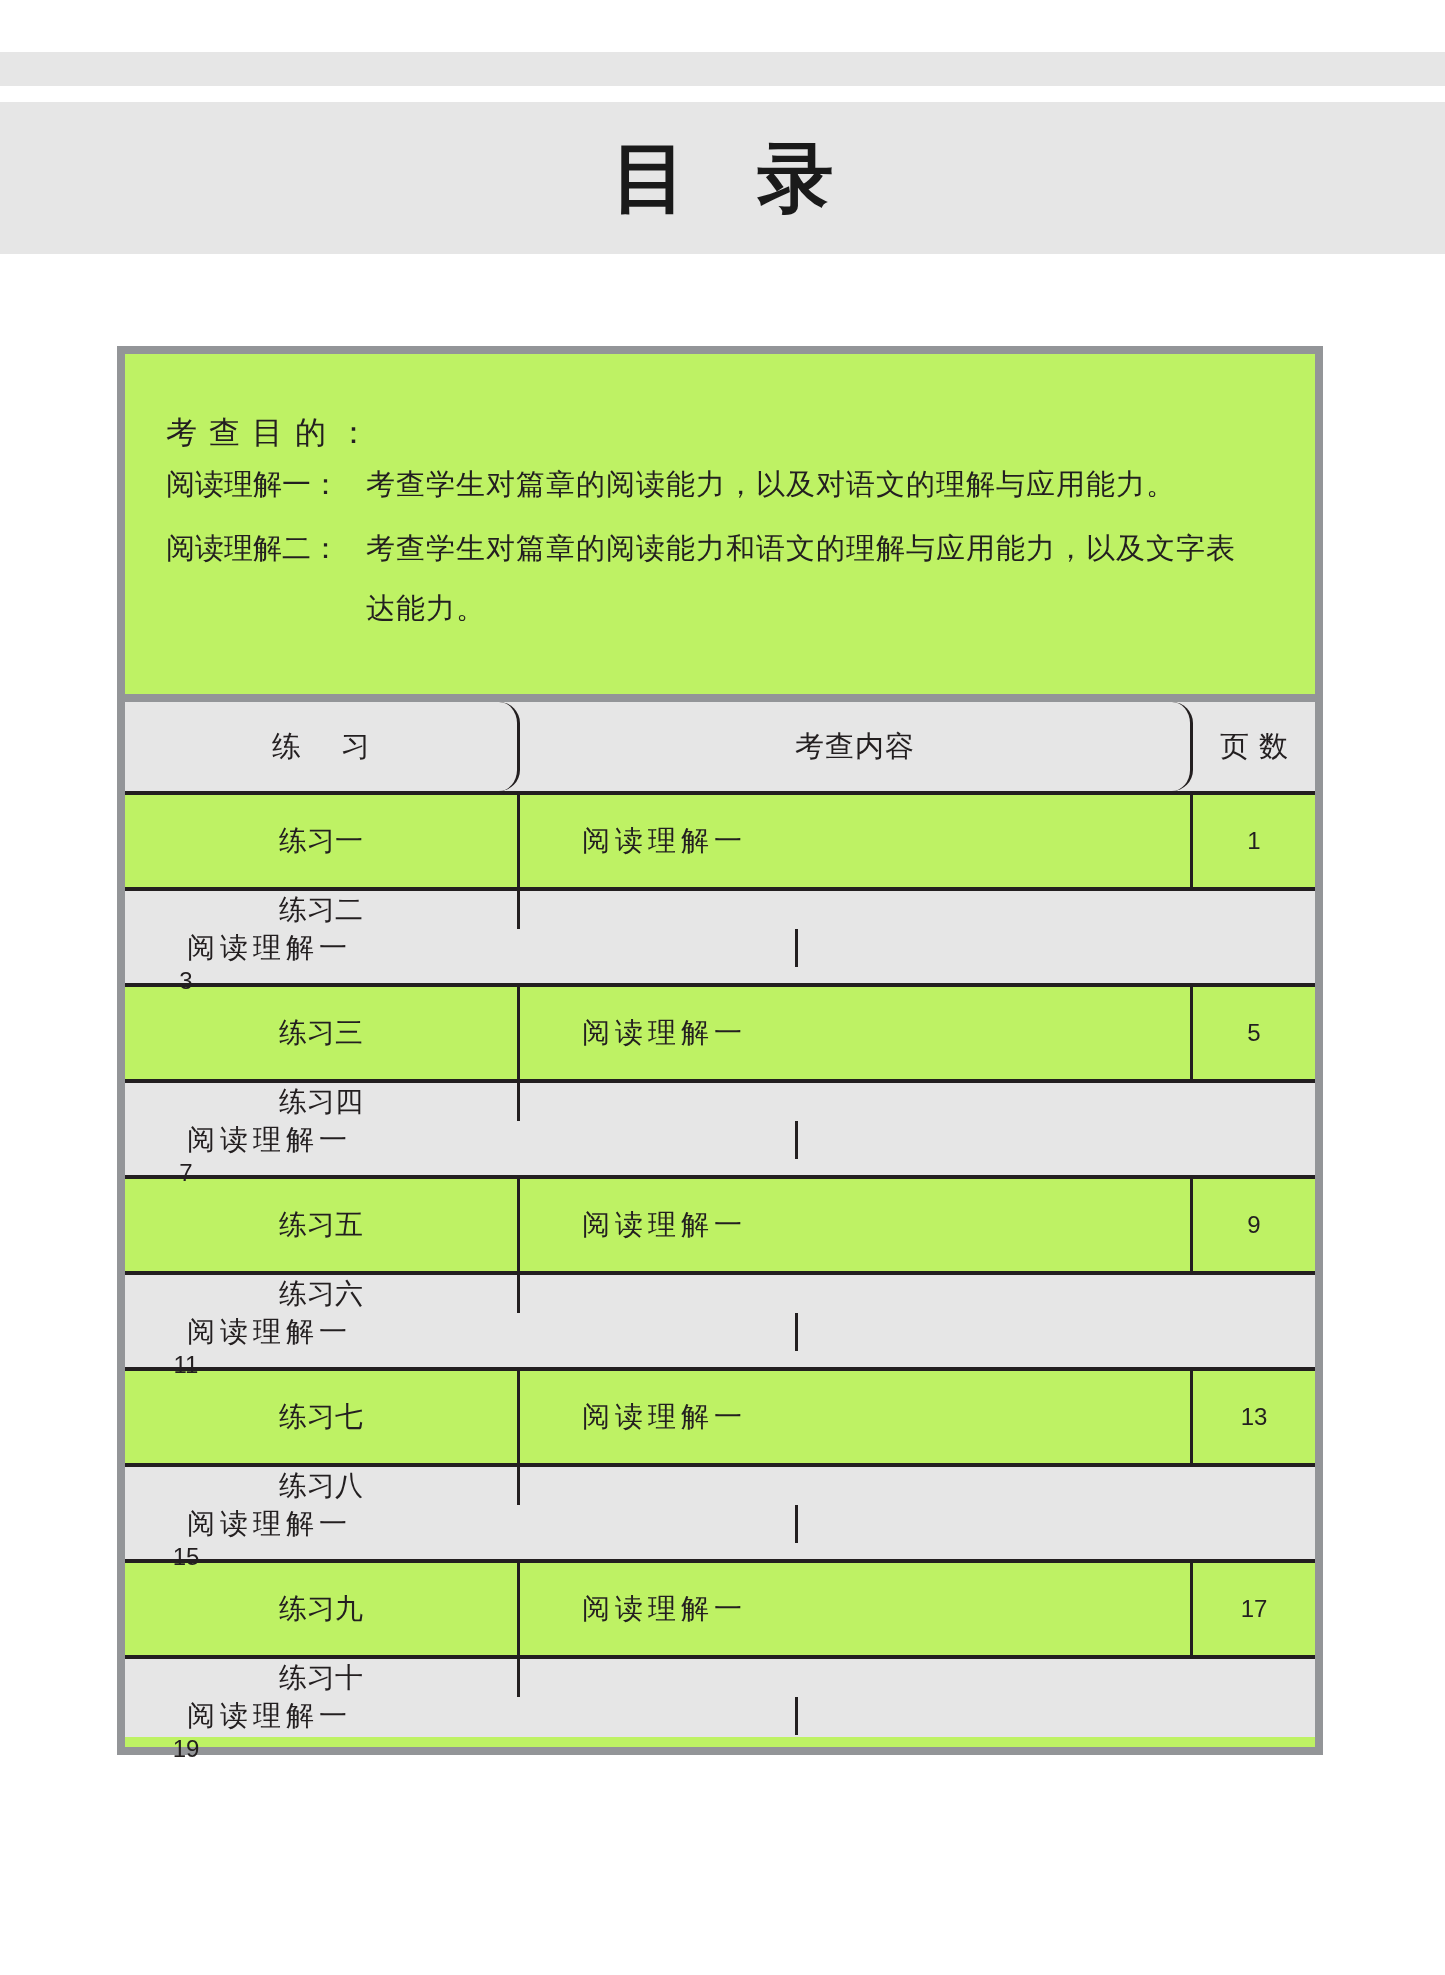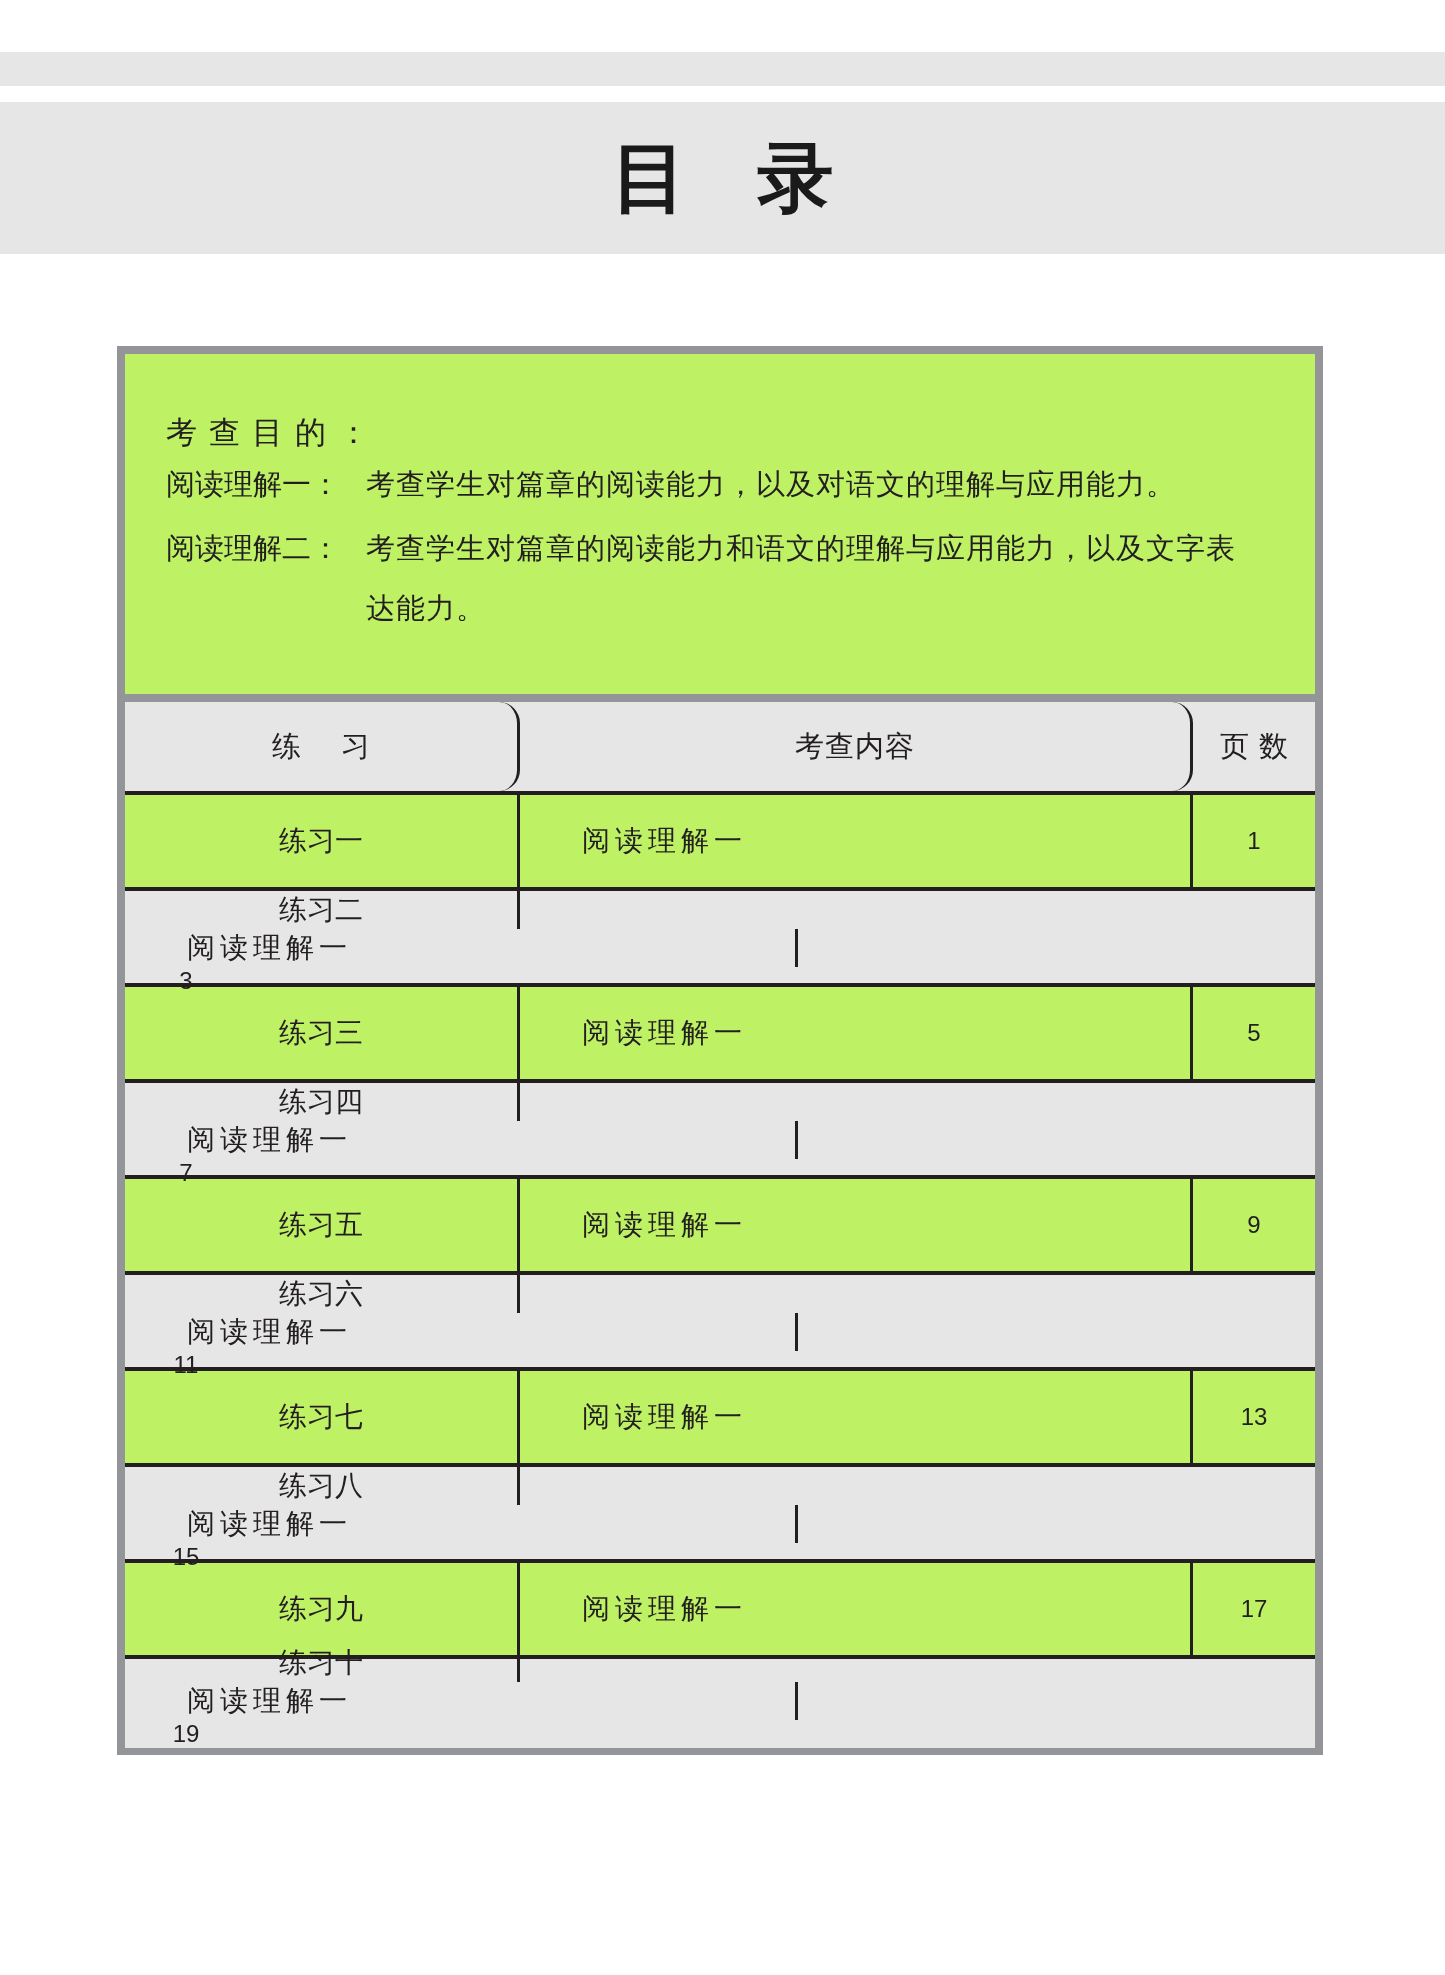--- a/index.html
+++ b/index.html
@@ -15,21 +15,21 @@
   .purpose-heading { position:absolute; left:41px; top:58px; font-size:31px; letter-spacing:12px; }
   .prow { position:absolute; left:41px; font-size:29px; display:flex; }
   .prow .plabel { width:200px; white-space:nowrap; }
   .prow .ptext { width:900px; line-height:60px; letter-spacing:1px; }
   .prow .plabel { line-height:60px; }
   .sep { position:absolute; left:0; top:340px; width:1190px; height:8px; background:#939598; }
   .table { position:absolute; left:0; top:348px; width:1190px; }
   .row { position:relative; display:flex; height:96px; box-sizing:border-box; border-bottom:4px solid #231f20; }
   .row.header { height:93px; background:#e6e6e6; }
   .row.shade { background:#e6e6e6;flex-direction:column; }
-  .row.last { border-bottom:none; height:89px;justify-content:flex-end; }
+  .row.last { border-bottom:none; height:78px; }
   .cell { display:flex; align-items:center; box-sizing:border-box; font-size:28px; }
   .c1 { width:395px; justify-content:center; border-right:3px solid #231f20; }
   .c2 { width:673px; padding-left:62px; border-right:3px solid #231f20; font-family:"DejaVu Serif", serif; letter-spacing:5px; }
   .c3 { width:122px; justify-content:center; font-size:24px; font-family:"Liberation Sans", sans-serif; }
   .header .c1, .header .c2, .header .c3 { font-family:"DejaVu Sans", sans-serif; font-size:29px;border-radius:21px; }
   .header .c2 { justify-content:center; padding-left:0; letter-spacing:1px; }
   .header .c1 { letter-spacing:40px; padding-left:40px; }
   .header .c3 { letter-spacing:10px; padding-left:10px; }
 </style>
 </head>

